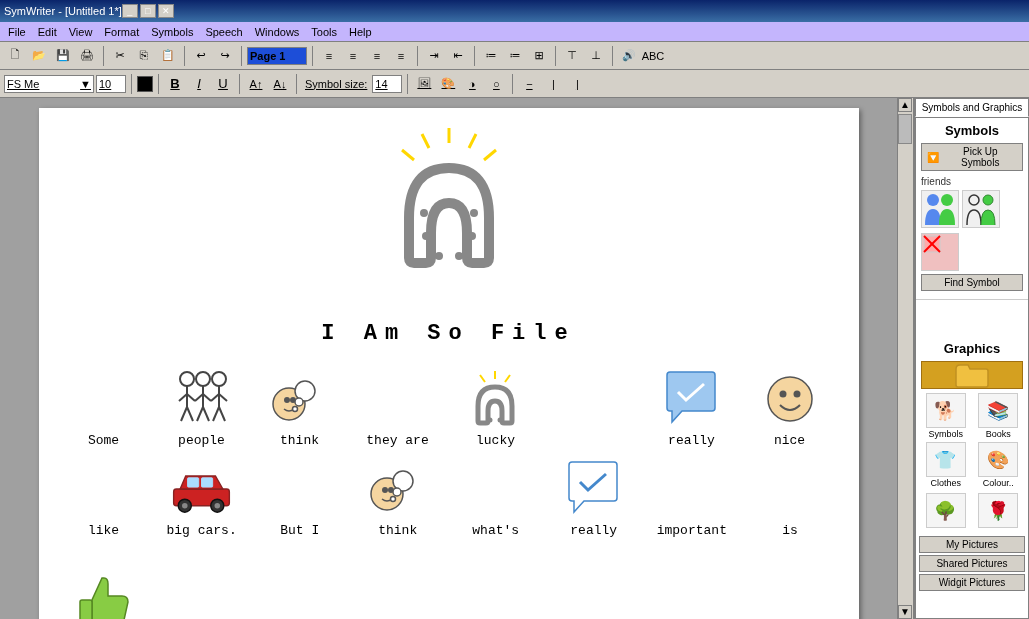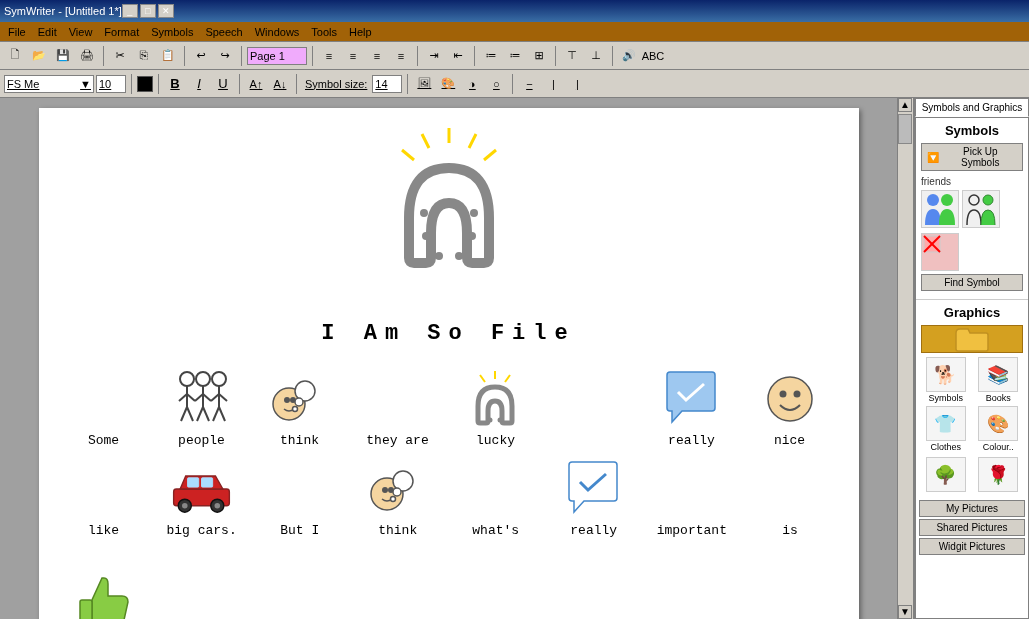--- a/index.html
+++ b/index.html
@@ -20,21 +20,21 @@
       width: 16px; height: 14px;
       background: #d4d0c8;
       border: 1px solid #888;
       font-size: 9px;
       display: flex; align-items: center; justify-content: center;
       cursor: pointer;
     }
 
     
     #menubar {
-      background: #a16207;
+      background: #c4b5fd;
       height: 20px;
       display: flex;
       align-items: center;
       padding: 0 2px;
       border-bottom: 1px solid #808080;
       font-size: 11px;
     }
     .menu-item {
       padding: 2px 6px;
       cursor: pointer;
@@ -64,26 +64,26 @@
       width: 22px; height: 22px;
       background: #d4d0c8;
       border: 1px solid transparent;
       display: flex; align-items: center; justify-content: center;
       cursor: pointer;
       font-size: 11px;
     }
     .tb-sep { width: 1px; height: 20px; background: #808080; margin: 0 3px; }
     .page-box {
       border: 1px solid #808080;
-      background: #f0abfc;
+      background: #1d4ed8;
       height: 18px;
       width: 60px;
       font-size: 11px;
       padding: 0 2px;
-      display: flex; align-items: center;
+      display: flex; align-items: center; font-weight: bold;
     }
     .font-box {
       border: 1px solid #808080;
       background: white;
       height: 18px;
       width: 90px;
       font-size: 11px;
       padding: 0 2px;
       display: flex; align-items: center;
       justify-content: space-between;
@@ -282,20 +282,21 @@
       width: 100%;
     }
     #graphics-section {
       padding: 5px;
     }
     #graphics-section h3 {
       font-size: 13px;
       font-weight: bold;
       text-align: center;
       margin-bottom: 5px;
+      margin-top: 36px;
     }
     #graphics-grid {
       display: grid;
       grid-template-columns: 1fr 1fr;
       gap: 3px;
       margin-bottom: 5px;
     }
     .gfx-item {
       display: flex;
       flex-direction: column;

